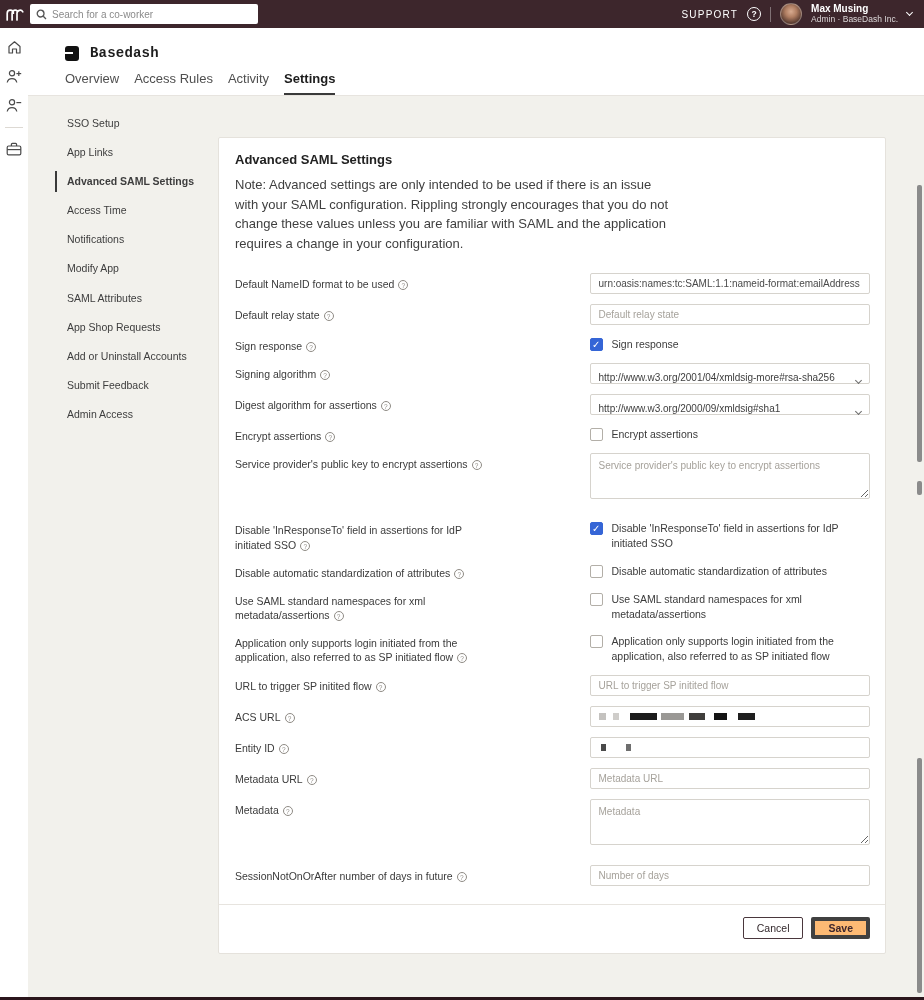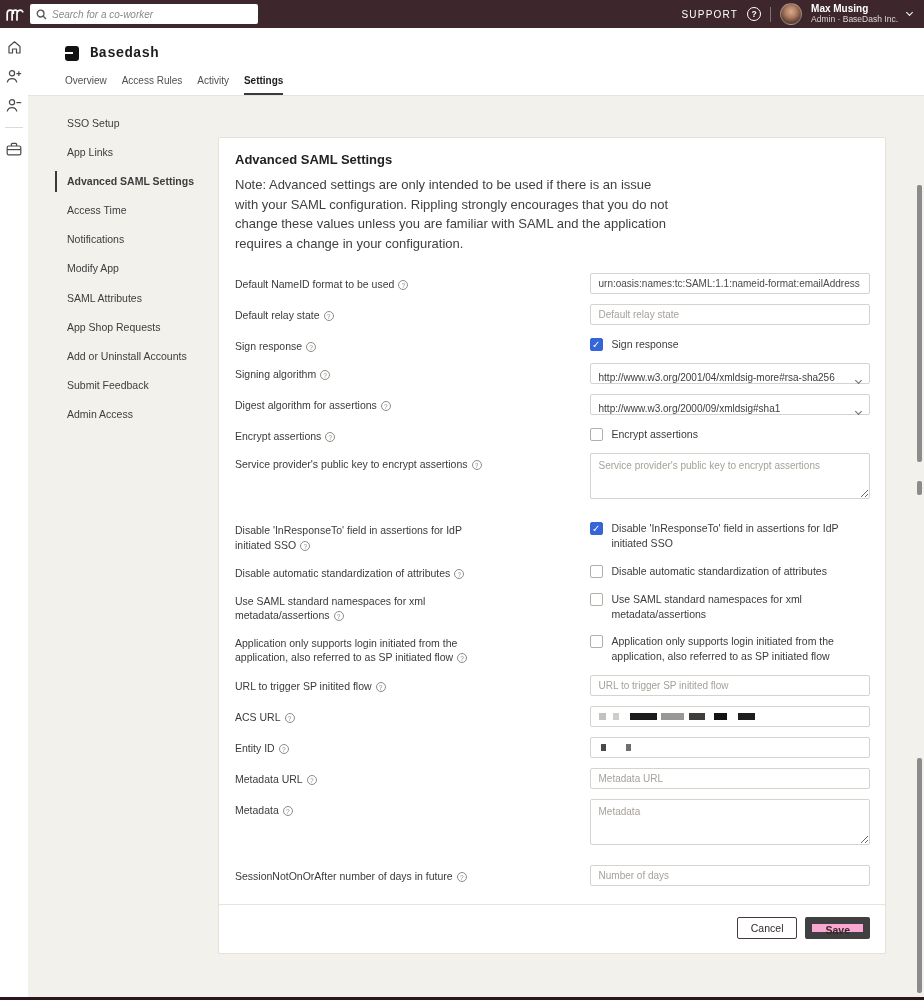--- a/index.html
+++ b/index.html
@@ -3,21 +3,21 @@
 <meta charset="utf-8">
 <style>
   * { margin:0; padding:0; box-sizing:border-box; }
   html,body { width:924px; height:1000px; }
   body { font-family:"Liberation Sans", sans-serif; background:#F2F1EC; position:relative; overflow:hidden; }
 
   
   .topbar { position:absolute; top:0; left:0; width:924px; height:28px; background:#3D262C; display:flex; align-items:center; z-index:10; }
   .logo-box { width:30px; display:flex; justify-content:center; align-items:center; }
   .searchbox { width:228px; height:20px; background:#fff; border-radius:2px; display:flex; align-items:center; padding:0 6px; gap:5px; }
-  .searchbox input { border:none; outline:none; flex:1; font-size:10px; color:#3b3b3b; font-family:"Liberation Sans",sans-serif;font-style:italic; }
+  .searchbox input { border:none; outline:none; flex:1; font-size:10px; color:#3b3b3b; font-family:"Liberation Sans",sans-serif; }
   .searchbox input::placeholder { color:#8a8a8a; }
   .topbar-right { margin-left:auto; display:flex; align-items:center; gap:9px; padding-right:12px; }
   .support-label { color:#fff; font-size:10px; font-weight:normal; letter-spacing:1.2px; }
   .help-circle { width:14px; height:14px; border:1.2px solid #fff; border-radius:50%; color:#fff; font-size:8.5px; display:flex; align-items:center; justify-content:center; font-weight:bold; }
   .topbar-divider { width:1px; height:15px; background:rgba(255,255,255,.35); }
   .avatar { width:22px; height:22px; border-radius:50%; background:radial-gradient(circle at 50% 38%, #d8ab90 0%, #b07e62 35%, #5f4034 70%, #2e2023 100%); border:0.5px solid rgba(255,255,255,.3); }
   .user-block { display:flex; flex-direction:column; line-height:1.15; }
   .user-name { color:#fff; font-size:10px; font-weight:bold; }
   .user-sub { color:rgba(255,255,255,.8); font-size:8.5px; }
   .chev { display:inline-block; width:5px; height:5px; border-right:1.4px solid #fff; border-bottom:1.4px solid #fff; transform:rotate(45deg); margin-top:-3px; }
@@ -27,21 +27,21 @@
   .rail svg { display:block; }
   .rail-divider { width:18px; height:1px; background:#ddd9d3; }
 
   
   .header { position:absolute; top:28px; left:28px; right:0; height:68px; background:#fff; border-bottom:1px solid #E7E4DF; }
   .app-title-row { position:absolute; left:37px; top:17px; display:flex; align-items:center; gap:11px; }
   .app-logo { width:14px; height:15px; background:#111; border-radius:3px; position:relative; }
   .app-logo::after { content:""; position:absolute; left:0; top:6px; width:8px; height:2.5px; background:#fff; }
   .app-name { font-size:14px; font-weight:bold; color:#1e1e1e; letter-spacing:.2px;font-family:Liberation Mono, monospace; }
   .tab-bar { position:absolute; left:37px; bottom:0; display:flex; gap:15px; }
-  .tab { font-size:10px; color:#4f4f4f; padding-bottom:7px; border-bottom:2px solid transparent; cursor:pointer; }
+  .tab { font-size:13px; color:#4f4f4f; padding-bottom:7px; border-bottom:2px solid transparent; cursor:pointer; }
   .tab.active { color:#1c1c1c; font-weight:bold; border-bottom-color:#3a3a3a; }
 
   
   .sidenav { position:absolute; left:55px; top:113px; width:160px; }
   .nav-item { font-size:10.5px; color:#3d3d3d; padding:4px 0 4px 10px; margin-bottom:8.5px; border-left:2px solid transparent; cursor:pointer; line-height:1.2; }
   .nav-item.active { font-weight:bold; border-left-color:#3a3a3a; }
 
   
   .panel { position:absolute; left:218px; top:137px; width:668px; background:#fff; border:1px solid #E5E2DC; border-radius:2px; padding:14px 15px 0 16px; }
   .panel-title { font-size:13px; font-weight:bold; color:#222; margin-bottom:8px; }
@@ -67,21 +67,21 @@
   .cb.checked::after { content:"\2713"; position:absolute; left:1.5px; top:-0.5px; color:#fff; font-size:10px; }
   .cb-label { font-size:10.5px; color:#3b3b3b; margin-left:9px; line-height:1.4; margin-top:-1px; }
 
   .redacted { display:flex; align-items:center; }
   .redacted span { display:inline-block; height:7px; }
 
   
   .panel-footer { border-top:1px solid #E7E4DF; margin:18px -15px 0 -16px; padding:12px 15px 14px; display:flex; justify-content:flex-end; gap:8px; }
   .btn { height:22px; padding:0 13px; font-size:10.5px; border-radius:2px; cursor:pointer; font-family:"Liberation Sans",sans-serif; }
   .btn-cancel { background:#fff; border:1px solid #4A373D; color:#33282c; }
-  .btn-save { background:#f9a8d4; border:7px solid #404040; color:#3D262C; font-weight:bold; }
+  .btn-save { background:#fdba74; border:4px solid #404040; color:#3D262C; font-weight:bold; }
 
   
   .scroll-thumb { position:absolute; right:2px; width:5px; background:#8B8B8B; border-radius:2px; z-index:20; }
   #thumb-main { top:185px; height:277px; }
   #thumb-nub { top:481px; height:14px; }
   #thumb-low { top:758px; height:235px; }
   .bottom-edge { position:absolute; left:0; bottom:0; width:924px; height:3px; background:#2B161C; z-index:30; }
 </style>
 </head>
 <body>

